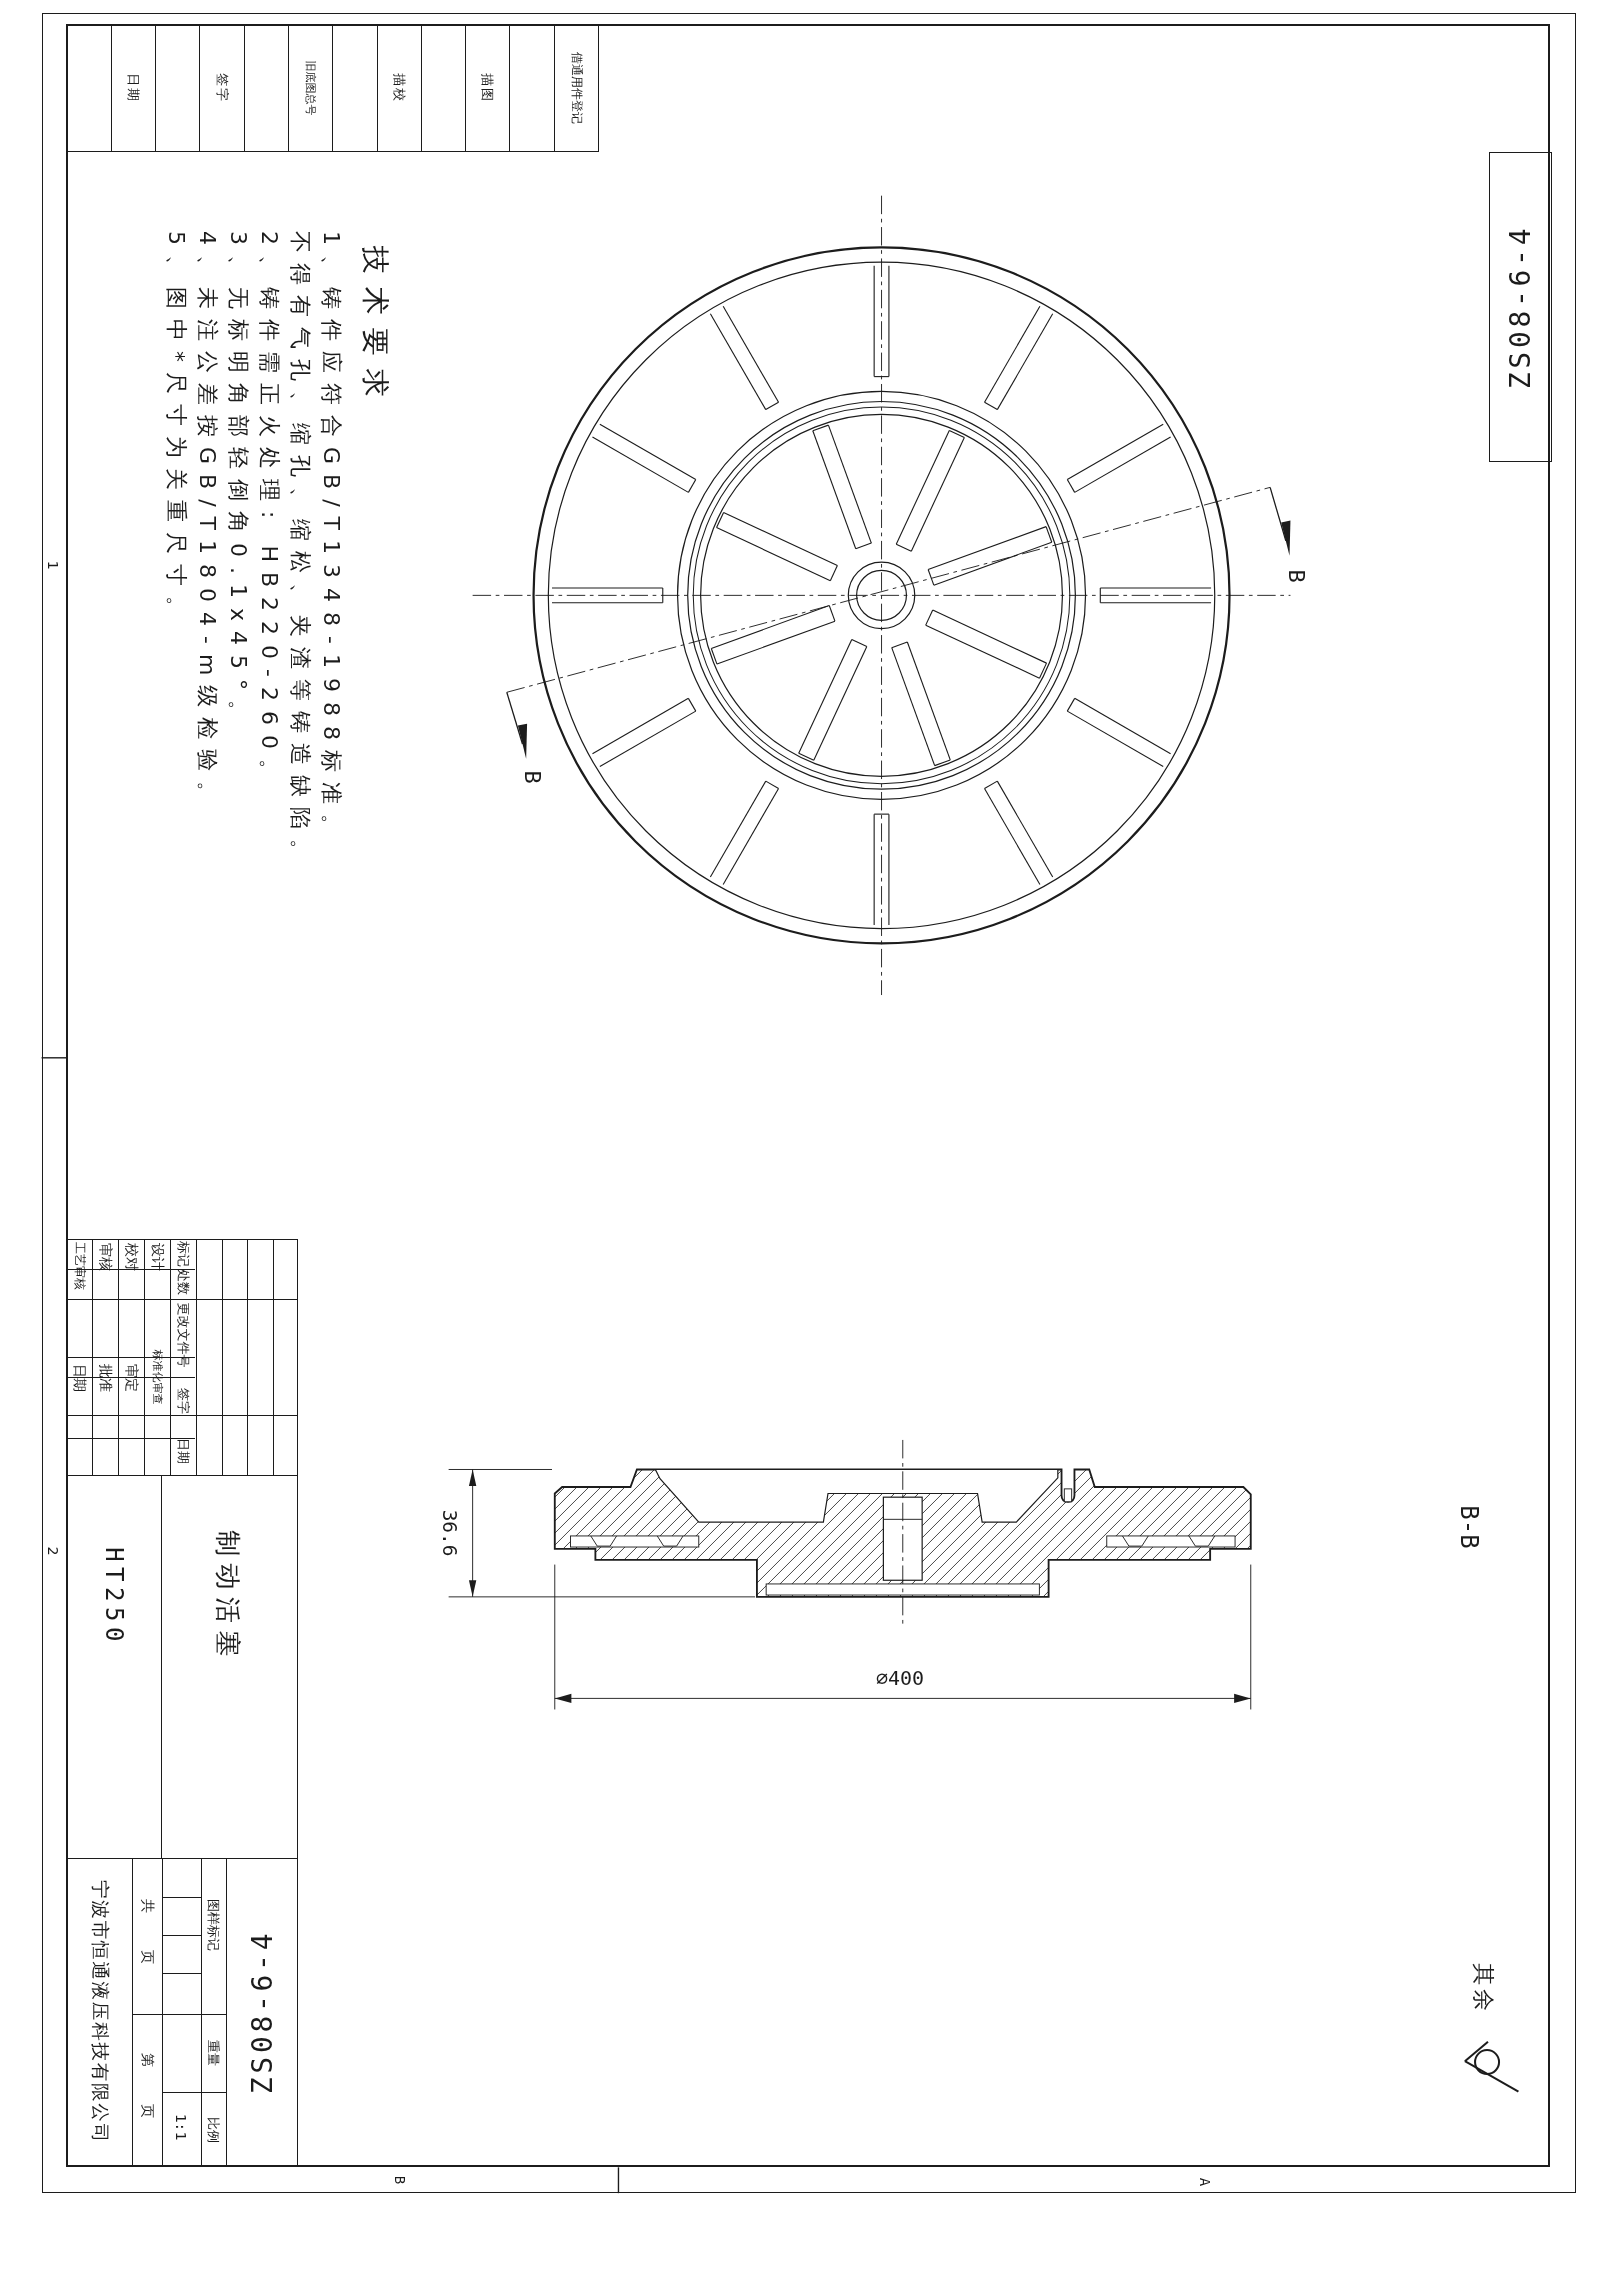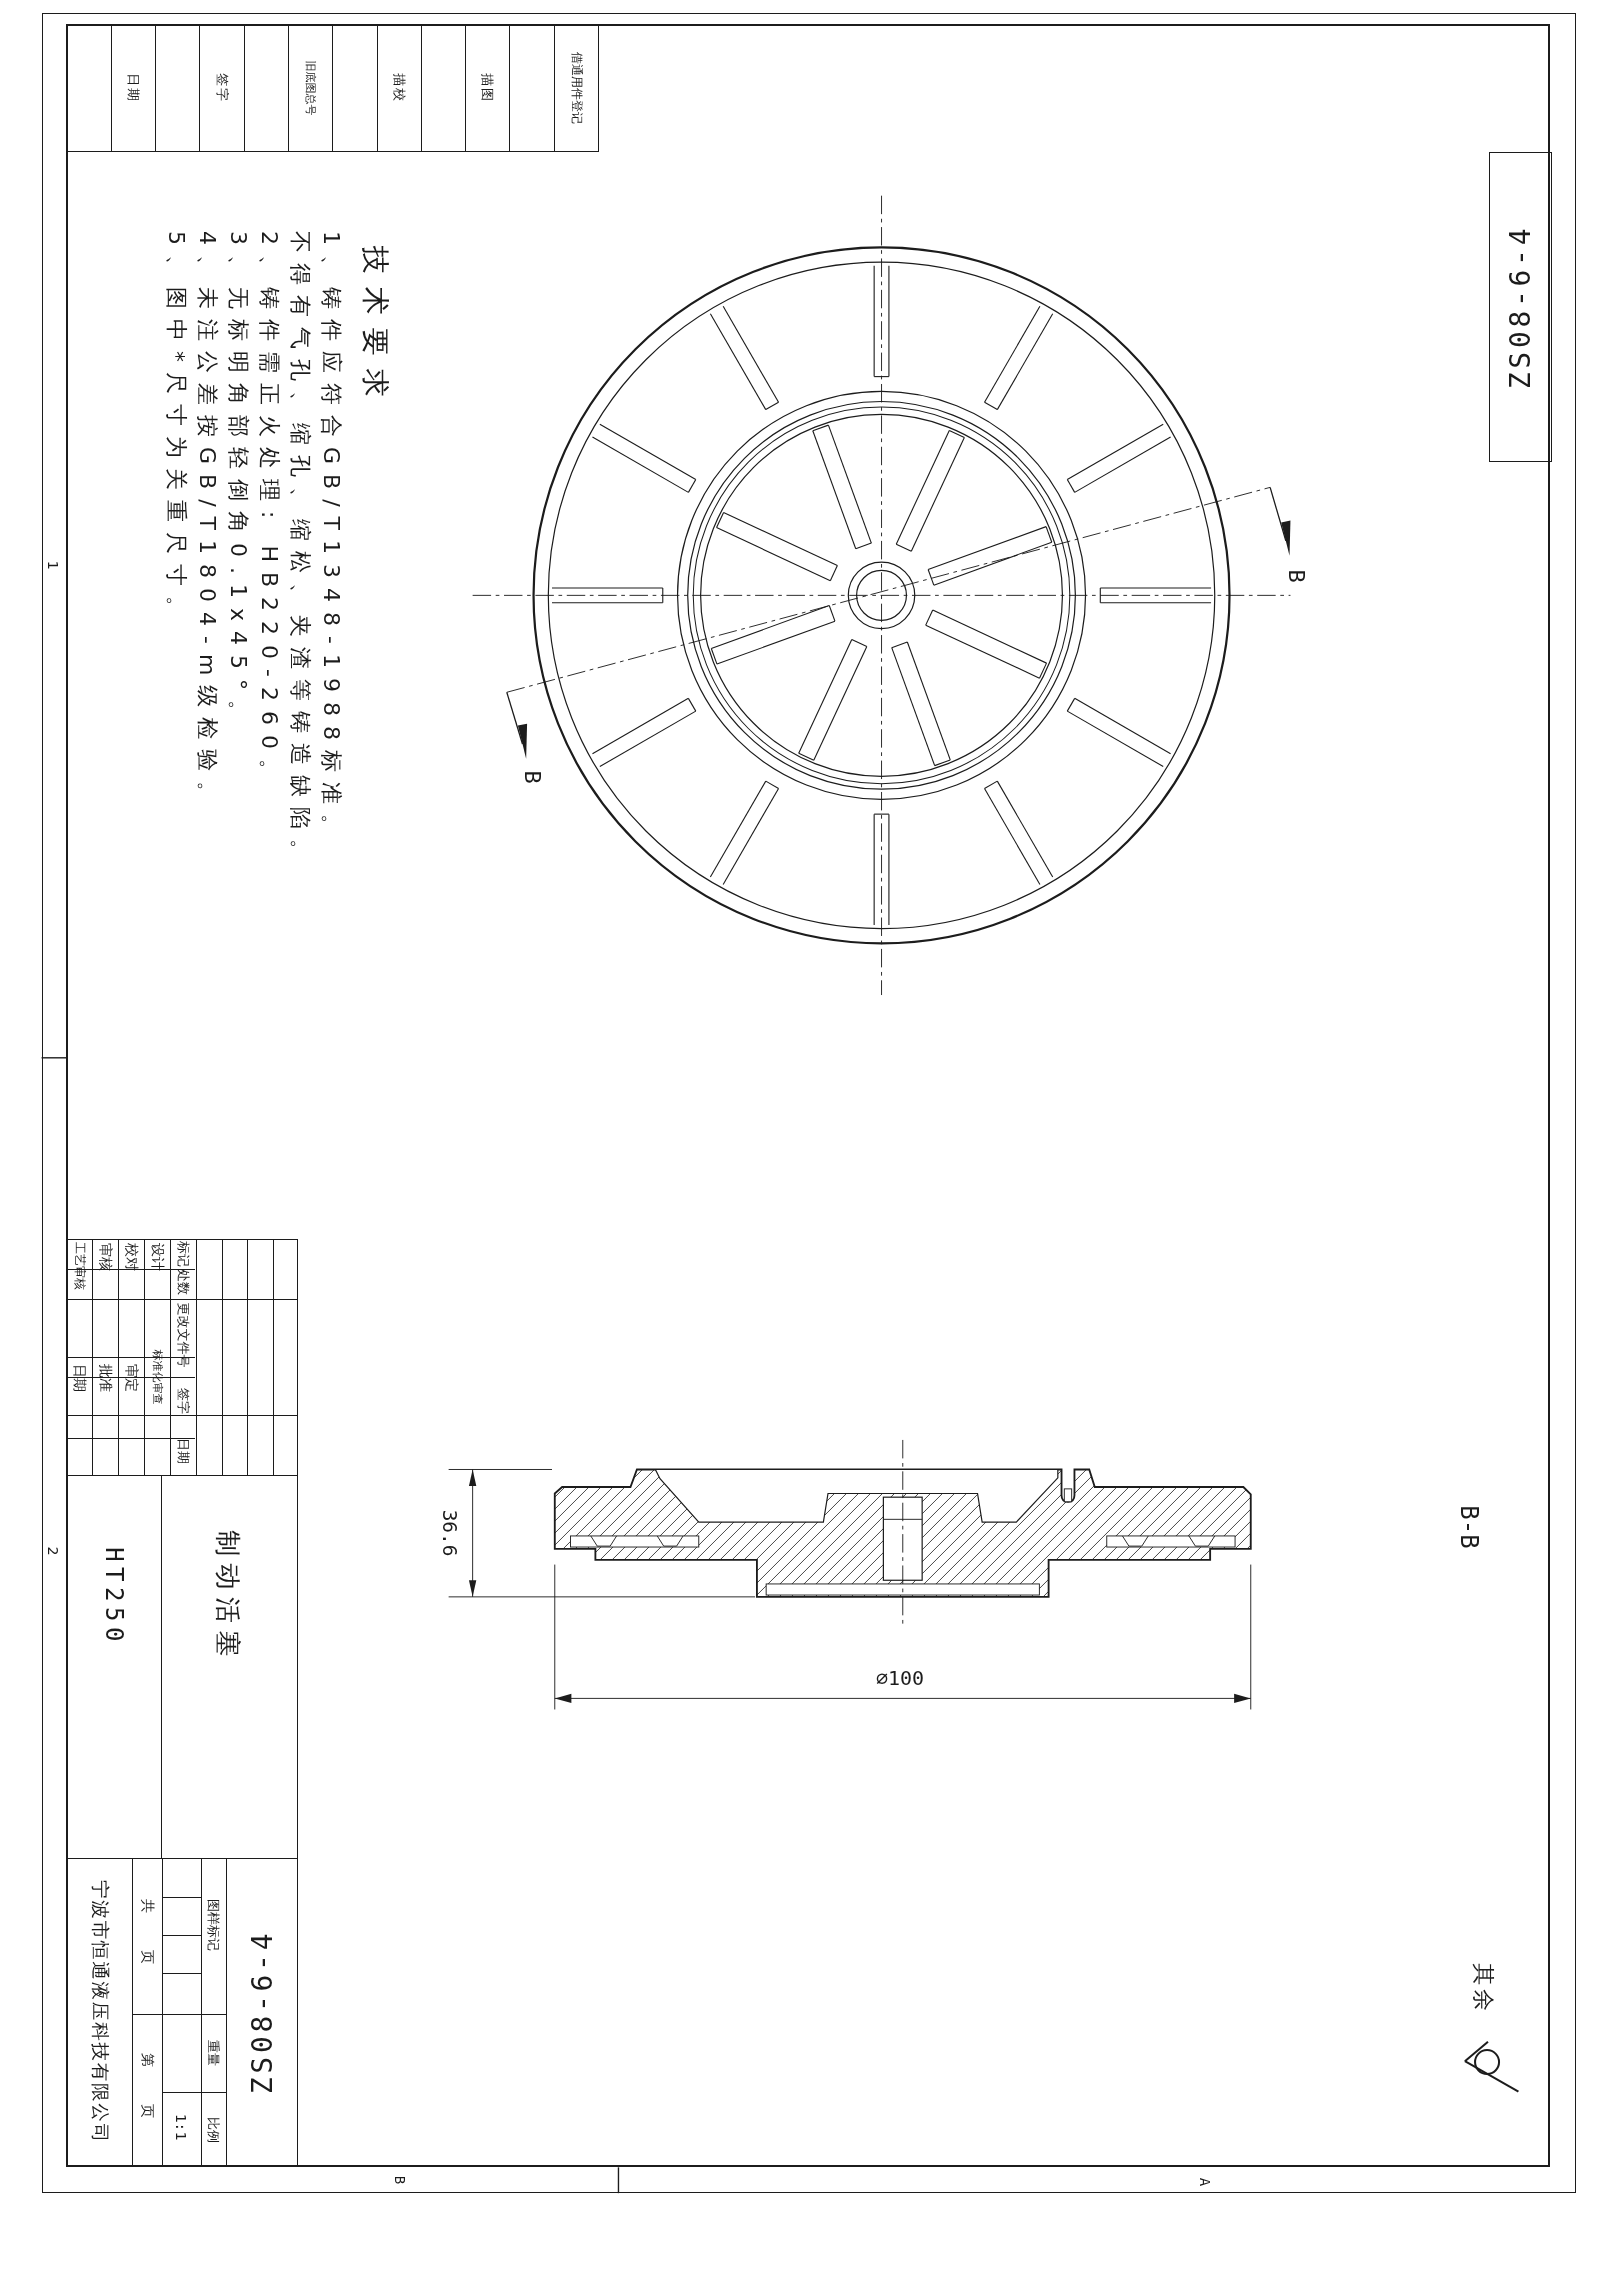--- a/index.html
+++ b/index.html
@@ -258,21 +258,21 @@
     <g stroke="#1c1c1c" stroke-width="1.5">
       <line x1="45" y1="1146" x2="72" y2="1146"></line>
       <line x1="670" y1="2348" x2="670" y2="2376"></line>
     </g>
   </svg>
 
   <div class="rt f24 mono" style="left:1296px;top:576px;">B</div>
   <div class="rt f24 mono" style="left:532px;top:777px;">B</div>
   <div class="rt f26 mono" style="left:1469px;top:1527px;">B-B</div>
   <div class="rt f21 mono" style="left:449px;top:1533px;">36.6</div>
-  <div class="hz f22 mono" style="left:900px;top:1678px;">⌀100</div>
+  <div class="hz f22 mono" style="left:900px;top:1678px;">⌀400</div>
   <div class="rt f24 ls4" style="left:1483px;top:1989px;">其余</div>
 
   <div>
 
     <div class="l" style="left:297px;top:1239px;width:1.4px;height:928px;"></div>
     <div class="l" style="left:92px;top:1239px;width:1.4px;height:236px;"></div>
     <div class="l" style="left:118px;top:1239px;width:1.4px;height:236px;"></div>
     <div class="l" style="left:144px;top:1239px;width:1.4px;height:236px;"></div>
     <div class="l" style="left:170px;top:1239px;width:1.4px;height:236px;"></div>
     <div class="l" style="left:196px;top:1239px;width:1.4px;height:236px;"></div>

